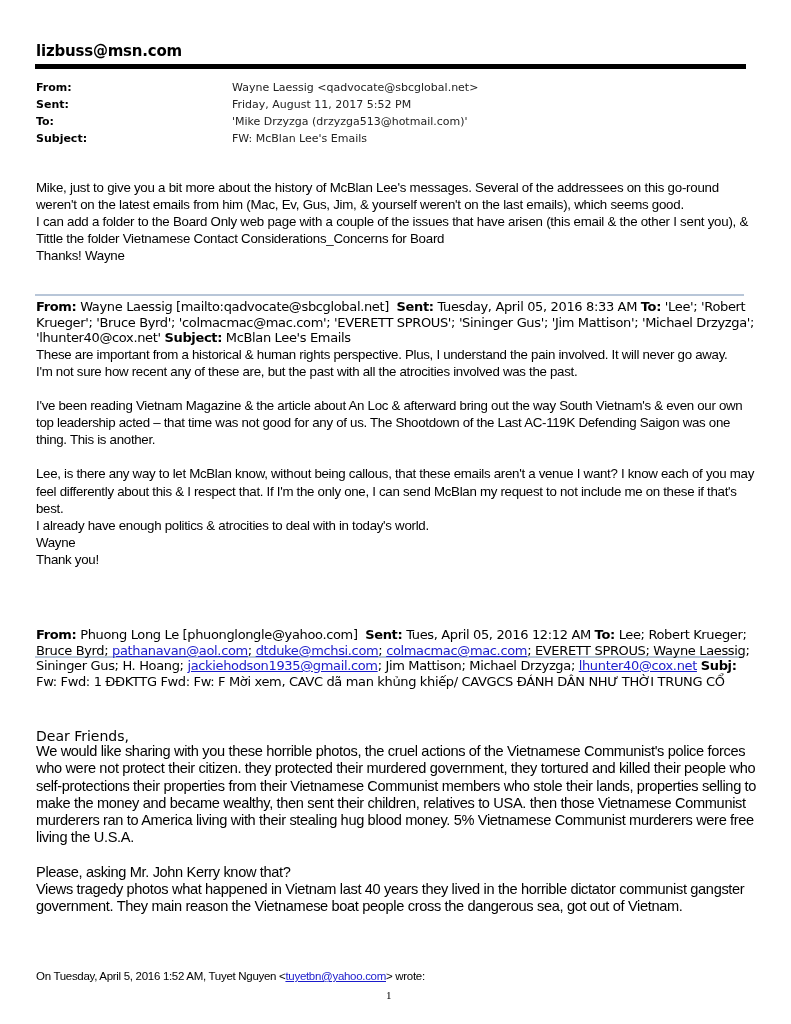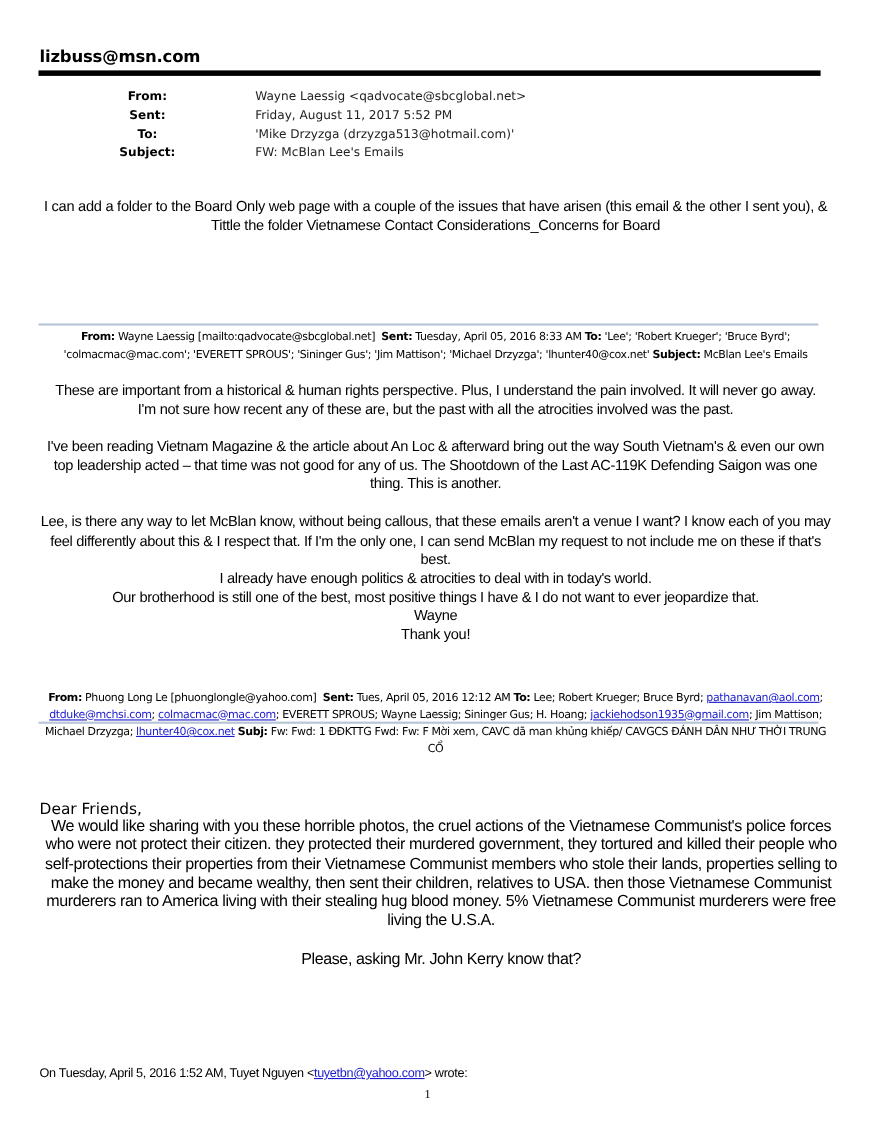--- a/index.html
+++ b/index.html
@@ -1,38 +1,38 @@
 <!DOCTYPE html>
 <html><head>
 <meta charset="utf-8">
 <style>
   html, body { margin: 0; padding: 0; background: #ffffff; }
   body { width: 791px; height: 1024px; position: relative; overflow: hidden; color: #000; }
-  .page { position: absolute; left: 0; top: 0; width: 746px; height: 1024px; text-align: center; }
+  .page { position: absolute; left: 0; top: 0; width: 746px; height: 1024px; }
 
   .acct {
     position: absolute; left: 36px; top: 42px;
     font-family: "DejaVu Sans", sans-serif; font-weight: bold; font-size: 15px; letter-spacing: -0.2px;
   }
   .acct-rule { position: absolute; left: 35px; top: 64px; width: 711px; height: 5px; background: #000; }
 
   .hdr { position: absolute; left: 36px; top: 79px; width: 700px;
     font-family: "DejaVu Sans", sans-serif; font-size: 11px; line-height: 17px; }
   .hdr-row { display: flex; height: 17px; }
   .hdr-label { width: 196px; font-weight: bold; }
   .hdr-value { color: #222; }
 
   .body1 { position: absolute; left: 36px; top: 179px; width: 720px;
     font-family: "Liberation Sans", sans-serif; font-size: 13.3px; line-height: 17px; letter-spacing: -0.25px; }
   .body1 p, .body2 p { margin: 0; }
 
   .sep { position: absolute; left: 35px; width: 709px; height: 2px; background: #b8c6d8; }
 
   .fwd-hdr { position: absolute; left: 36px; width: 720px;
-    font-family: "DejaVu Sans", sans-serif; font-size: 10px; line-height: 15.5px; letter-spacing: -0.35px; }
+    font-family: "DejaVu Sans", sans-serif; font-size: 13px; line-height: 15.5px; letter-spacing: -0.35px; }
   .fwd-hdr b { font-weight: bold; }
   .fwd-hdr a { color: #1a1acc; text-decoration: underline; }
 
   .body2 { position: absolute; left: 36px; top: 346px; width: 720px;
     font-family: "Liberation Sans", sans-serif; font-size: 13.3px; line-height: 17.1px; letter-spacing: -0.3px; }
   .gap { height: 17px; }
 
   .body3 { position: absolute; left: 36px; top: 743px; width: 730px;
     font-family: "Liberation Sans", sans-serif; font-size: 14.6px; line-height: 17.3px; letter-spacing: -0.35px; }
   .body3 p { margin: 0; }
@@ -66,21 +66,23 @@
       <span class="hdr-label">To:</span>
       <span class="hdr-value">'Mike Drzyzga (drzyzga513@hotmail.com)'</span>
     </div>
     <div class="hdr-row">
       <span class="hdr-label">Subject:</span>
       <span class="hdr-value">FW: McBlan Lee's Emails</span>
     </div>
   </div>
 
   <div class="body1">
+    <p>Mike, just to give you a bit more about the history of McBlan Lee's messages. Several of the addressees on this go-round weren't on the latest emails from him (Mac, Ev, Gus, Jim, &amp; yourself weren't on the last emails), which seems good.</p>
     <p>I can add a folder to the Board Only web page with a couple of the issues that have arisen (this email &amp; the other I sent you), &amp; Tittle the folder Vietnamese Contact Considerations_Concerns for Board</p>
+    <p>Thanks! Wayne</p>
   </div>
 
   <div class="sep" style="top:294px;"></div>
 
   <div class="fwd-hdr" style="top:299px;">
     <b>From:</b>
     <span>Wayne Laessig [mailto:qadvocate@sbcglobal.net]</span>&nbsp;
     <b>Sent:</b>
     <span>Tuesday, April 05, 2016 8:33 AM</span>
     <b>To:</b>
@@ -90,21 +92,20 @@
   </div>
 
   <div class="body2">
     <p>These are important from a historical &amp; human rights perspective.  Plus, I understand the pain involved.  It will never go away.</p>
     <p>I'm not sure how recent any of these are, but the past with all the atrocities involved was the past.</p>
     <div class="gap"></div>
     <p>I've been reading Vietnam Magazine &amp; the article about An Loc &amp; afterward bring out the way South Vietnam's &amp; even our own top leadership acted – that time was not good for any of us.  The Shootdown of the Last AC-119K Defending Saigon was one thing. This is another.</p>
     <div class="gap"></div>
     <p>Lee, is there any way to let McBlan know, without being callous, that these emails aren't a venue I want?  I know each of you may feel differently about this &amp; I respect that.  If I'm the only one, I can send McBlan my request to not include me on these if that's best.</p>
     <p>I already have enough politics &amp; atrocities to deal with in today's world.</p>
-    <p>Our brotherhood is still one of the best, most positive things I have &amp; I do not want to ever jeopardize that.</p>
     <p>Wayne</p>
     <p>Thank you!</p>
   </div>
 
   <div class="sep" style="top:656px;"></div>
 
   <div class="fwd-hdr" style="top:627px;">
     <b>From:</b>
     <span>Phuong Long Le [phuonglongle@yahoo.com]</span>&nbsp;
     <b>Sent:</b>
@@ -121,20 +122,21 @@
     <b>Subj:</b>
     <span>Fw: Fwd: 1 ĐĐKTTG Fwd: Fw: F Mời xem, CAVC dã man khủng khiếp/ CAVGCS ĐÁNH DÂN NHƯ THỜI TRUNG CỔ</span>
   </div>
 
   <div class="dear">Dear Friends,</div>
 
   <div class="body3">
     <p>We would like sharing with you these horrible photos, the cruel actions of the Vietnamese Communist's police forces who were not protect their citizen. they protected their murdered government, they tortured and killed their people who self-protections their properties from their Vietnamese Communist members who stole their lands, properties selling to make the money and became wealthy, then sent their children, relatives to USA. then those Vietnamese Communist murderers ran to America living with their stealing  hug blood money. 5% Vietnamese Communist murderers were free living the U.S.A.</p>
     <div class="gap"></div>
     <p>Please, asking Mr. John Kerry know that?</p>
+    <p>Views tragedy photos what happened in Vietnam last 40 years they lived in the horrible dictator communist gangster government. They main reason the Vietnamese boat people cross the dangerous sea, got out of Vietnam.</p>
   </div>
 
   <div class="quote-line">
     <span>On Tuesday, April 5, 2016 1:52 AM, Tuyet Nguyen &lt;</span><a>tuyetbn@yahoo.com</a><span>&gt; wrote:</span>
   </div>
 
   <div class="page-num">1</div>
 </div>
 
 </body></html>

